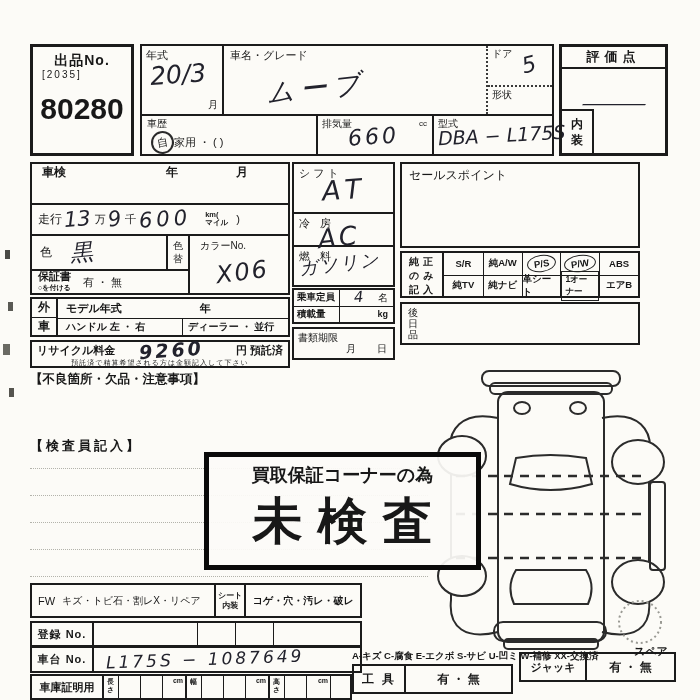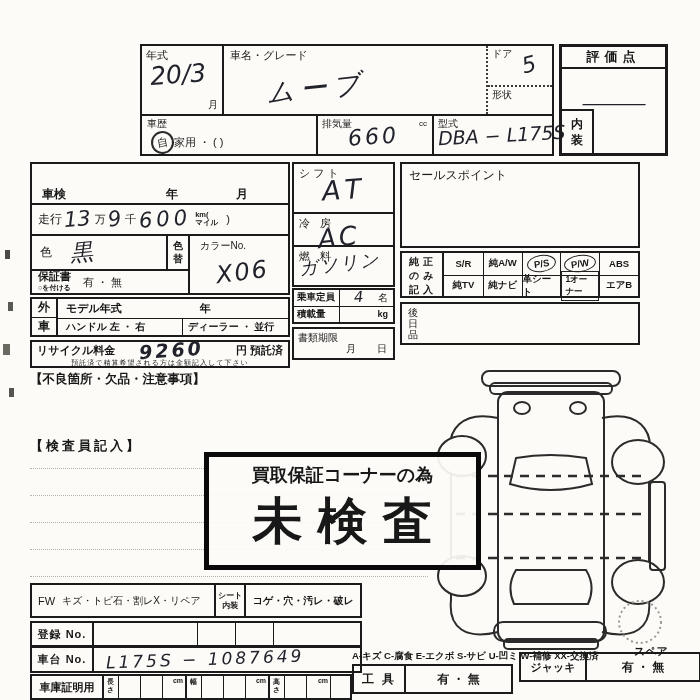--- a/index.html
+++ b/index.html
@@ -31,27 +31,27 @@
   #disp-cell{width:116px;border-right:2px solid #1b1b1b;position:relative;padding:1px 4px;font-size:10px}
   #model-cell{flex:1;position:relative;padding:1px 4px;font-size:10px;overflow:visible}
   .circle-mark{display:inline-block;border:2px solid #2a2a2a;border-radius:50%;padding:2px 4px;transform:rotate(-10deg)}
   
   #rating-box{left:559px;top:44px;width:109px;height:112px}
   .rating-head{height:22px;border-bottom:2px solid #1b1b1b;display:flex;align-items:center;justify-content:center;font-weight:bold;font-size:13px;letter-spacing:5px}
   .rating-value{position:absolute;left:50%;top:50px;transform:translateX(-50%) scaleX(4.2);font-size:15px}
   .interior-cell{position:absolute;left:0;bottom:0;width:32px;height:44px;border-top:2px solid #1b1b1b;border-right:2px solid #1b1b1b;font-weight:bold;font-size:12px;padding:5px 0 0 9px;line-height:16px;word-break:break-all}
   
   #shaken-box{left:30px;top:162px;width:260px;height:133px;display:flex;flex-direction:column}
-  #shaken-row{height:43px;border-bottom:2px solid #1b1b1b;display:flex;align-items:flex-end;padding:0 10px;font-size:12px;font-weight:bold}
+  #shaken-row{height:43px;border-bottom:2px solid #1b1b1b;display:flex;align-items:flex-start;padding:0 10px;font-size:12px;font-weight:bold}
   #mileage-row{height:33px;border-bottom:2px solid #1b1b1b;display:flex;align-items:center;padding:0 6px}
-  .tiny-stack{display:inline-flex;flex-direction:column;font-size:7.5px;line-height:8px;font-weight:bold;margin-left:4px}
+  .tiny-stack{display:inline-flex;flex-direction:column;font-size:7.5px;line-height:8px;font-weight:bold;margin-left:14px}
   #lower-left{flex:1;display:flex}
   #color-pane{width:158px;border-right:2px solid #1b1b1b;display:flex;flex-direction:column}
   #color-row{height:35px;border-bottom:2px solid #1b1b1b;display:flex;align-items:center}
-  #color-change{width:22px;height:100%;border-left:2px solid #1b1b1b;font-size:10px;font-weight:bold;line-height:13px;padding:3px 0 8px 5px;word-break:break-all;margin-left:auto}
+  #color-change{width:22px;height:100%;border-left:2px solid #1b1b1b;font-size:10px;font-weight:normal;line-height:13px;padding:3px 0 8px 5px;word-break:break-all;margin-left:auto}
   #warranty-row{flex:1;display:flex;align-items:center;padding:0 6px}
   #colorno-pane{flex:1;position:relative;padding:2px 4px}
   
   #shift-box{left:292px;top:162px;width:103px;height:125px;display:flex;flex-direction:column}
   .mid-sec{position:relative;padding:2px 5px;font-size:11px}
   .mid-sec .lbl{letter-spacing:3px}
   #sec-shift{height:50px;border-bottom:2px solid #1b1b1b}
   #sec-cool{height:33px;border-bottom:2px solid #1b1b1b}
   #sec-fuel{flex:1}
   #capacity-box{left:292px;top:288px;width:103px;height:36px;display:flex;flex-direction:column;font-size:9.5px}
@@ -108,32 +108,37 @@
   #reg-box .c4{flex:1;border-left:1.5px solid #1b1b1b}
   #chassis-box{left:30px;top:646px;width:332px;height:27px;display:flex;align-items:center}
   #garage-box{left:30px;top:674px;width:322px;height:26px;display:flex;font-size:10px}
   .g-label{width:72px;border-right:2px solid #1b1b1b;display:flex;align-items:center;justify-content:center;font-weight:bold;font-size:11px}
   .g-dim{width:15px;border-right:1px solid #1b1b1b;font-size:7px;line-height:7.5px;padding:2px 0 0 3px;word-break:break-all;font-weight:bold}
   .g-sub{width:22px;border-right:1px solid #1b1b1b}
   .g-cm{width:24px;border-right:2px solid #1b1b1b;font-size:7px;display:flex;justify-content:flex-end;padding:1px 2px 0 0;font-weight:bold}
   .g-cm.last{border-right:1px solid #1b1b1b}
   
   #tools-box{left:352px;top:664px;width:161px;height:30px;display:flex}
-  #jack-box{left:519px;top:652px;width:182px;height:30px;display:flex}
+  #jack-box{left:519px;top:652px;width:157px;height:30px;display:flex}
   .t-label{border-right:2px solid #1b1b1b;display:flex;align-items:center;justify-content:center;font-weight:bold;font-size:12px;height:100%}
   .t-opts{flex:1;display:flex;align-items:center;justify-content:center;font-weight:bold;font-size:12px}
   
   #specks{position:absolute;left:5px;top:250px;width:5px;height:9px;background:#4a4a46;box-shadow:3px 52px 0 #5a5a55,-1px 95px 0 1px #6a6a63,4px 138px 0 #55544f}
 </style>
 </head>
 <body>
 
 <div id="doc">
 
 
+  <div class="bx bx3" id="lot-box">
+    <div class="lot-head">出品No.</div>
+    <div class="lot-code">[2035]</div>
+    <div class="lot-num">80280</div>
+  </div>
 
   <div class="bx" id="top-box">
     <div id="top-row1">
       <div id="year-cell">
         <span class="lbl">年式</span>
         <span class="hw" style="position:absolute;left:8px;top:16px;font-size:25px">20/3</span>
         <span class="lbl" style="position:absolute;right:4px;bottom:2px;font-size:10px">月</span>
       </div>
       <div id="name-cell">
         <span class="lbl">車名・グレード</span>

